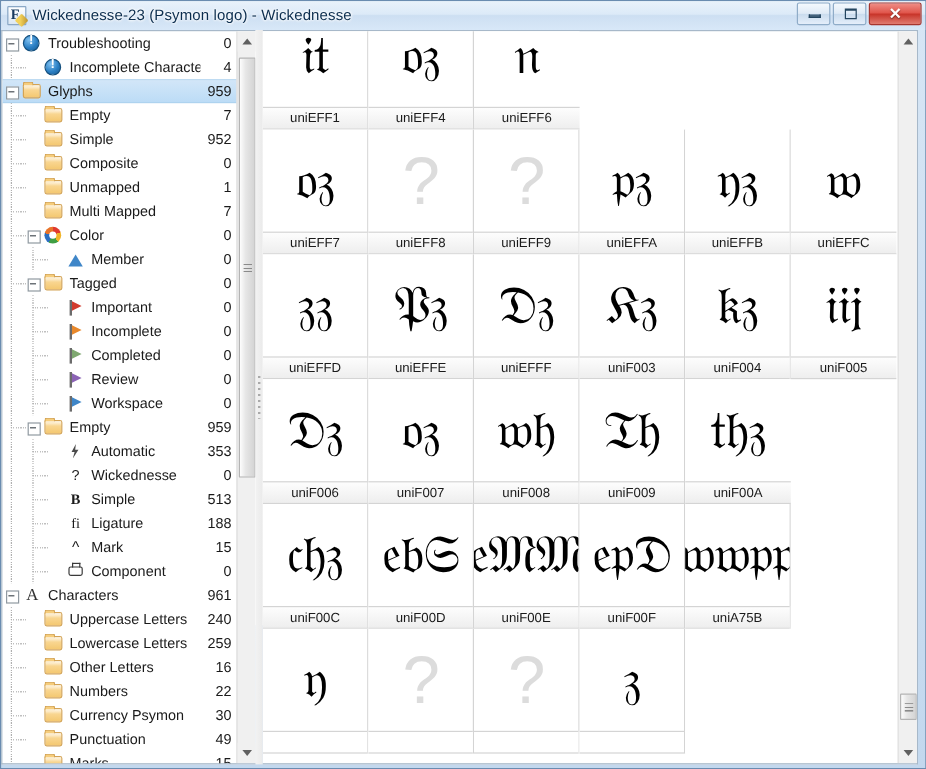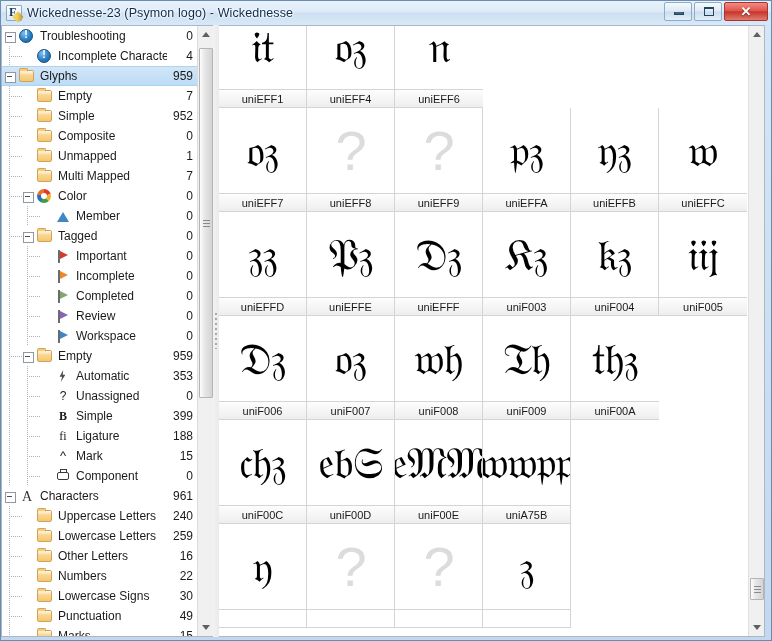--- a/index.html
+++ b/index.html
@@ -689,35 +689,35 @@
           <div class="tree-row">
             <div style="width: 36px; flex: 0 0 auto; height: 20px; position: relative;">
               <span class="guide" style="left: 7px;"></span>
               <span class="guide" style="left: 25px;"></span>
               <span class="elbow" style="left: 25px; width: 13px;"></span>
             </div>
             <div class="tw"></div>
             <div class="ico">
               <span class="ico-char">?</span>
             </div>
-            <div class="lbl">Unassigned</div>
+            <div class="lbl">Wickednesse</div>
             <div class="cnt">0</div>
           </div>
           <div class="tree-row">
             <div style="width: 36px; flex: 0 0 auto; height: 20px; position: relative;">
               <span class="guide" style="left: 7px;"></span>
               <span class="guide" style="left: 25px;"></span>
               <span class="elbow" style="left: 25px; width: 13px;"></span>
             </div>
             <div class="tw"></div>
             <div class="ico">
               <span class="ico-char serifed">B</span>
             </div>
             <div class="lbl">Simple</div>
-            <div class="cnt">399</div>
+            <div class="cnt">513</div>
           </div>
           <div class="tree-row">
             <div style="width: 36px; flex: 0 0 auto; height: 20px; position: relative;">
               <span class="guide" style="left: 7px;"></span>
               <span class="guide" style="left: 25px;"></span>
               <span class="elbow" style="left: 25px; width: 13px;"></span>
             </div>
             <div class="tw"></div>
             <div class="ico">
               <span class="ico-char" style="font-family: &quot;Liberation Serif&quot;, serif; font-size: 12px;">fi</span>
@@ -810,21 +810,21 @@
           </div>
           <div class="tree-row">
             <div style="width: 18px; flex: 0 0 auto; height: 20px; position: relative;">
               <span class="guide" style="left: 7px;"></span>
               <span class="elbow" style="left: 7px; width: 13px;"></span>
             </div>
             <div class="tw"></div>
             <div class="ico">
               <span class="ico-folder"></span>
             </div>
-            <div class="lbl">Lowercase Signs</div>
+            <div class="lbl">Currency Psymon</div>
             <div class="cnt">30</div>
           </div>
           <div class="tree-row">
             <div style="width: 18px; flex: 0 0 auto; height: 20px; position: relative;">
               <span class="guide" style="left: 7px;"></span>
               <span class="elbow" style="left: 7px; width: 13px;"></span>
             </div>
             <div class="tw"></div>
             <div class="ico">
               <span class="ico-folder"></span>
@@ -958,20 +958,24 @@
             </div>
             <div class="gcell">
               <div class="art">𝔢𝔟𝔖</div>
               <div class="cap">uniF00D</div>
             </div>
             <div class="gcell">
               <div class="art">𝔢𝔐𝔐</div>
               <div class="cap">uniF00E</div>
             </div>
             <div class="gcell">
+              <div class="art">𝔢𝔭𝔇</div>
+              <div class="cap">uniF00F</div>
+            </div>
+            <div class="gcell">
               <div class="art">𝔴𝔴𝔭𝔭</div>
               <div class="cap">uniA75B</div>
             </div>
             <div class="gcell blank-col">
               <div class="art empty-cell"></div>
               <div class="cap nocap"></div>
             </div>
           </div>
           <div class="grow">
             <div class="gcell">

